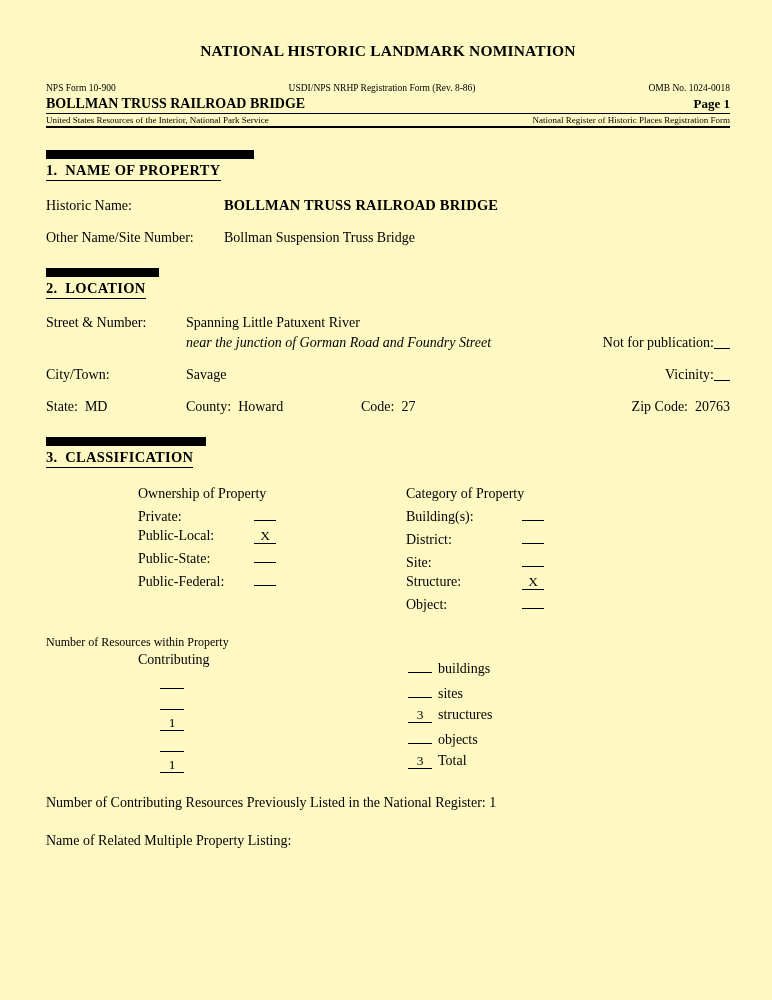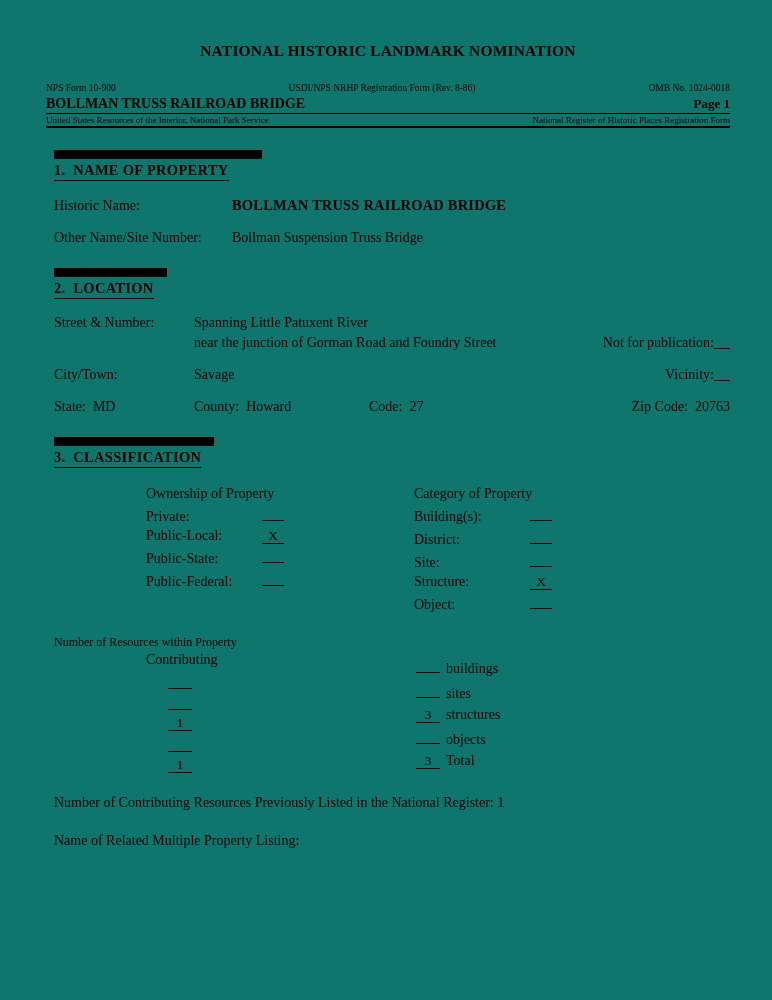--- a/index.html
+++ b/index.html
@@ -13,21 +13,21 @@
     font-family: "Liberation Serif", serif;
     color: #000000;
     position: relative;
     overflow: hidden;
   }
   .page {
     position: absolute;
     left: 0; top: 0;
     width: 772px;
     height: 1000px;
-    background: #0f766e;
+    background: #fef9c3;
   }
   .doc {
     position: absolute;
     left: 46px;
     top: 42px;
     width: 684px;
   }
 
   
   .main-title {
@@ -77,21 +77,20 @@
     margin-top: 1px;
   }
   .rule-thick {
     border-top: 2px solid #000;
     margin-top: 1px;
   }
 
   
   .section {
     margin-top: 22px;
-    margin-left: 8px;
   }
   .sec-bar {
     height: 9px;
     background: #000;
     margin-bottom: 2px;
   }
   .sec-bar.w1 { width: 208px; }
   .sec-bar.w2 { width: 113px; }
   .sec-bar.w3 { width: 160px; }
   .sec-title {
@@ -115,21 +114,21 @@
   .lbl-w2 { width: 140px; }
   .val-bold { font-weight: bold; font-size: 14.5px; letter-spacing: 0.2px; }
 
   .addr-block {
     display: flex;
     align-items: flex-start;
     font-size: 14px;
     margin-top: 16px;
   }
   .addr-lines { flex: 1; }
-  .addr-lines div + div { margin-top: 4px; }
+  .addr-lines div + div { margin-top: 4px; font-style: italic; }
   .right-note {
     white-space: nowrap;
     font-size: 14px;
     margin-left: auto;
     align-self: flex-end;
   }
   .underline-blank {
     display: inline-block;
     border-bottom: 1px solid #000;
     width: 16px;

